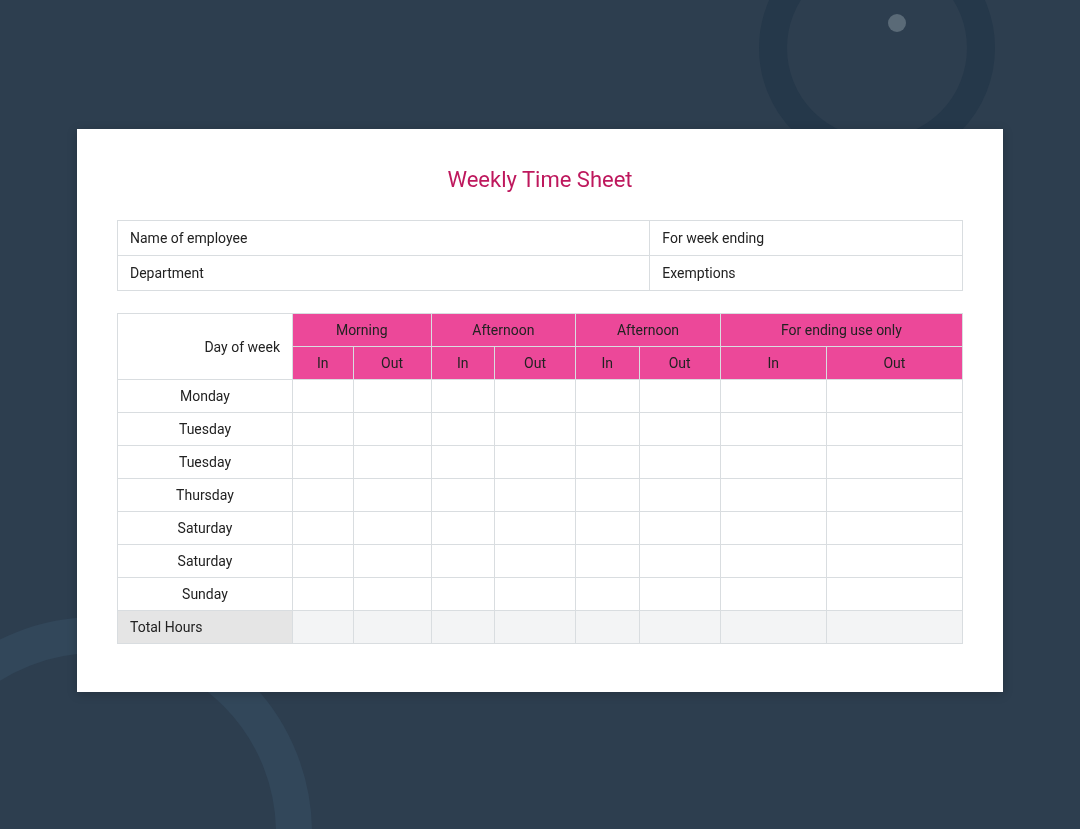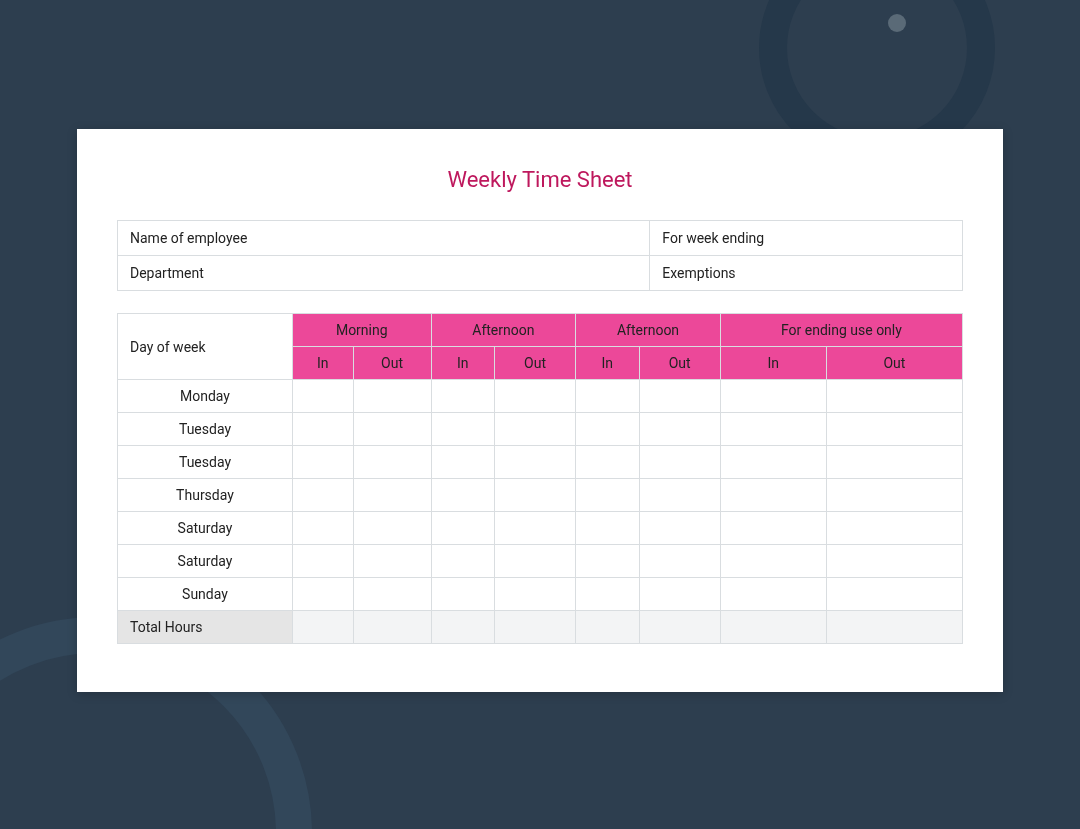--- a/index.html
+++ b/index.html
@@ -71,21 +71,21 @@
     border:1px solid #d9dde0;
     padding:8px 12px;
     font-weight:400;
     text-align:center;
     background:#fff;
   }
   .time-table th{background:#ec4899;}
   .time-table td.day{text-align:center;width:150px;}
   .time-table td.total-label{text-align:left;background:#e5e5e5;}
   .time-table td.total-cell{background:#f3f4f5;}
-  .time-table th.dayhead{text-align:left;background:#fff;}
+  .time-table th.dayhead{text-align:right;background:#fff;}
 </style>
 </head>
 <body>
 
 <div class="bg-circle-top"></div>
 <div class="bg-dot-top"></div>
 <div class="bg-arc-bottom"></div>
 
 <div class="sheet">
 

